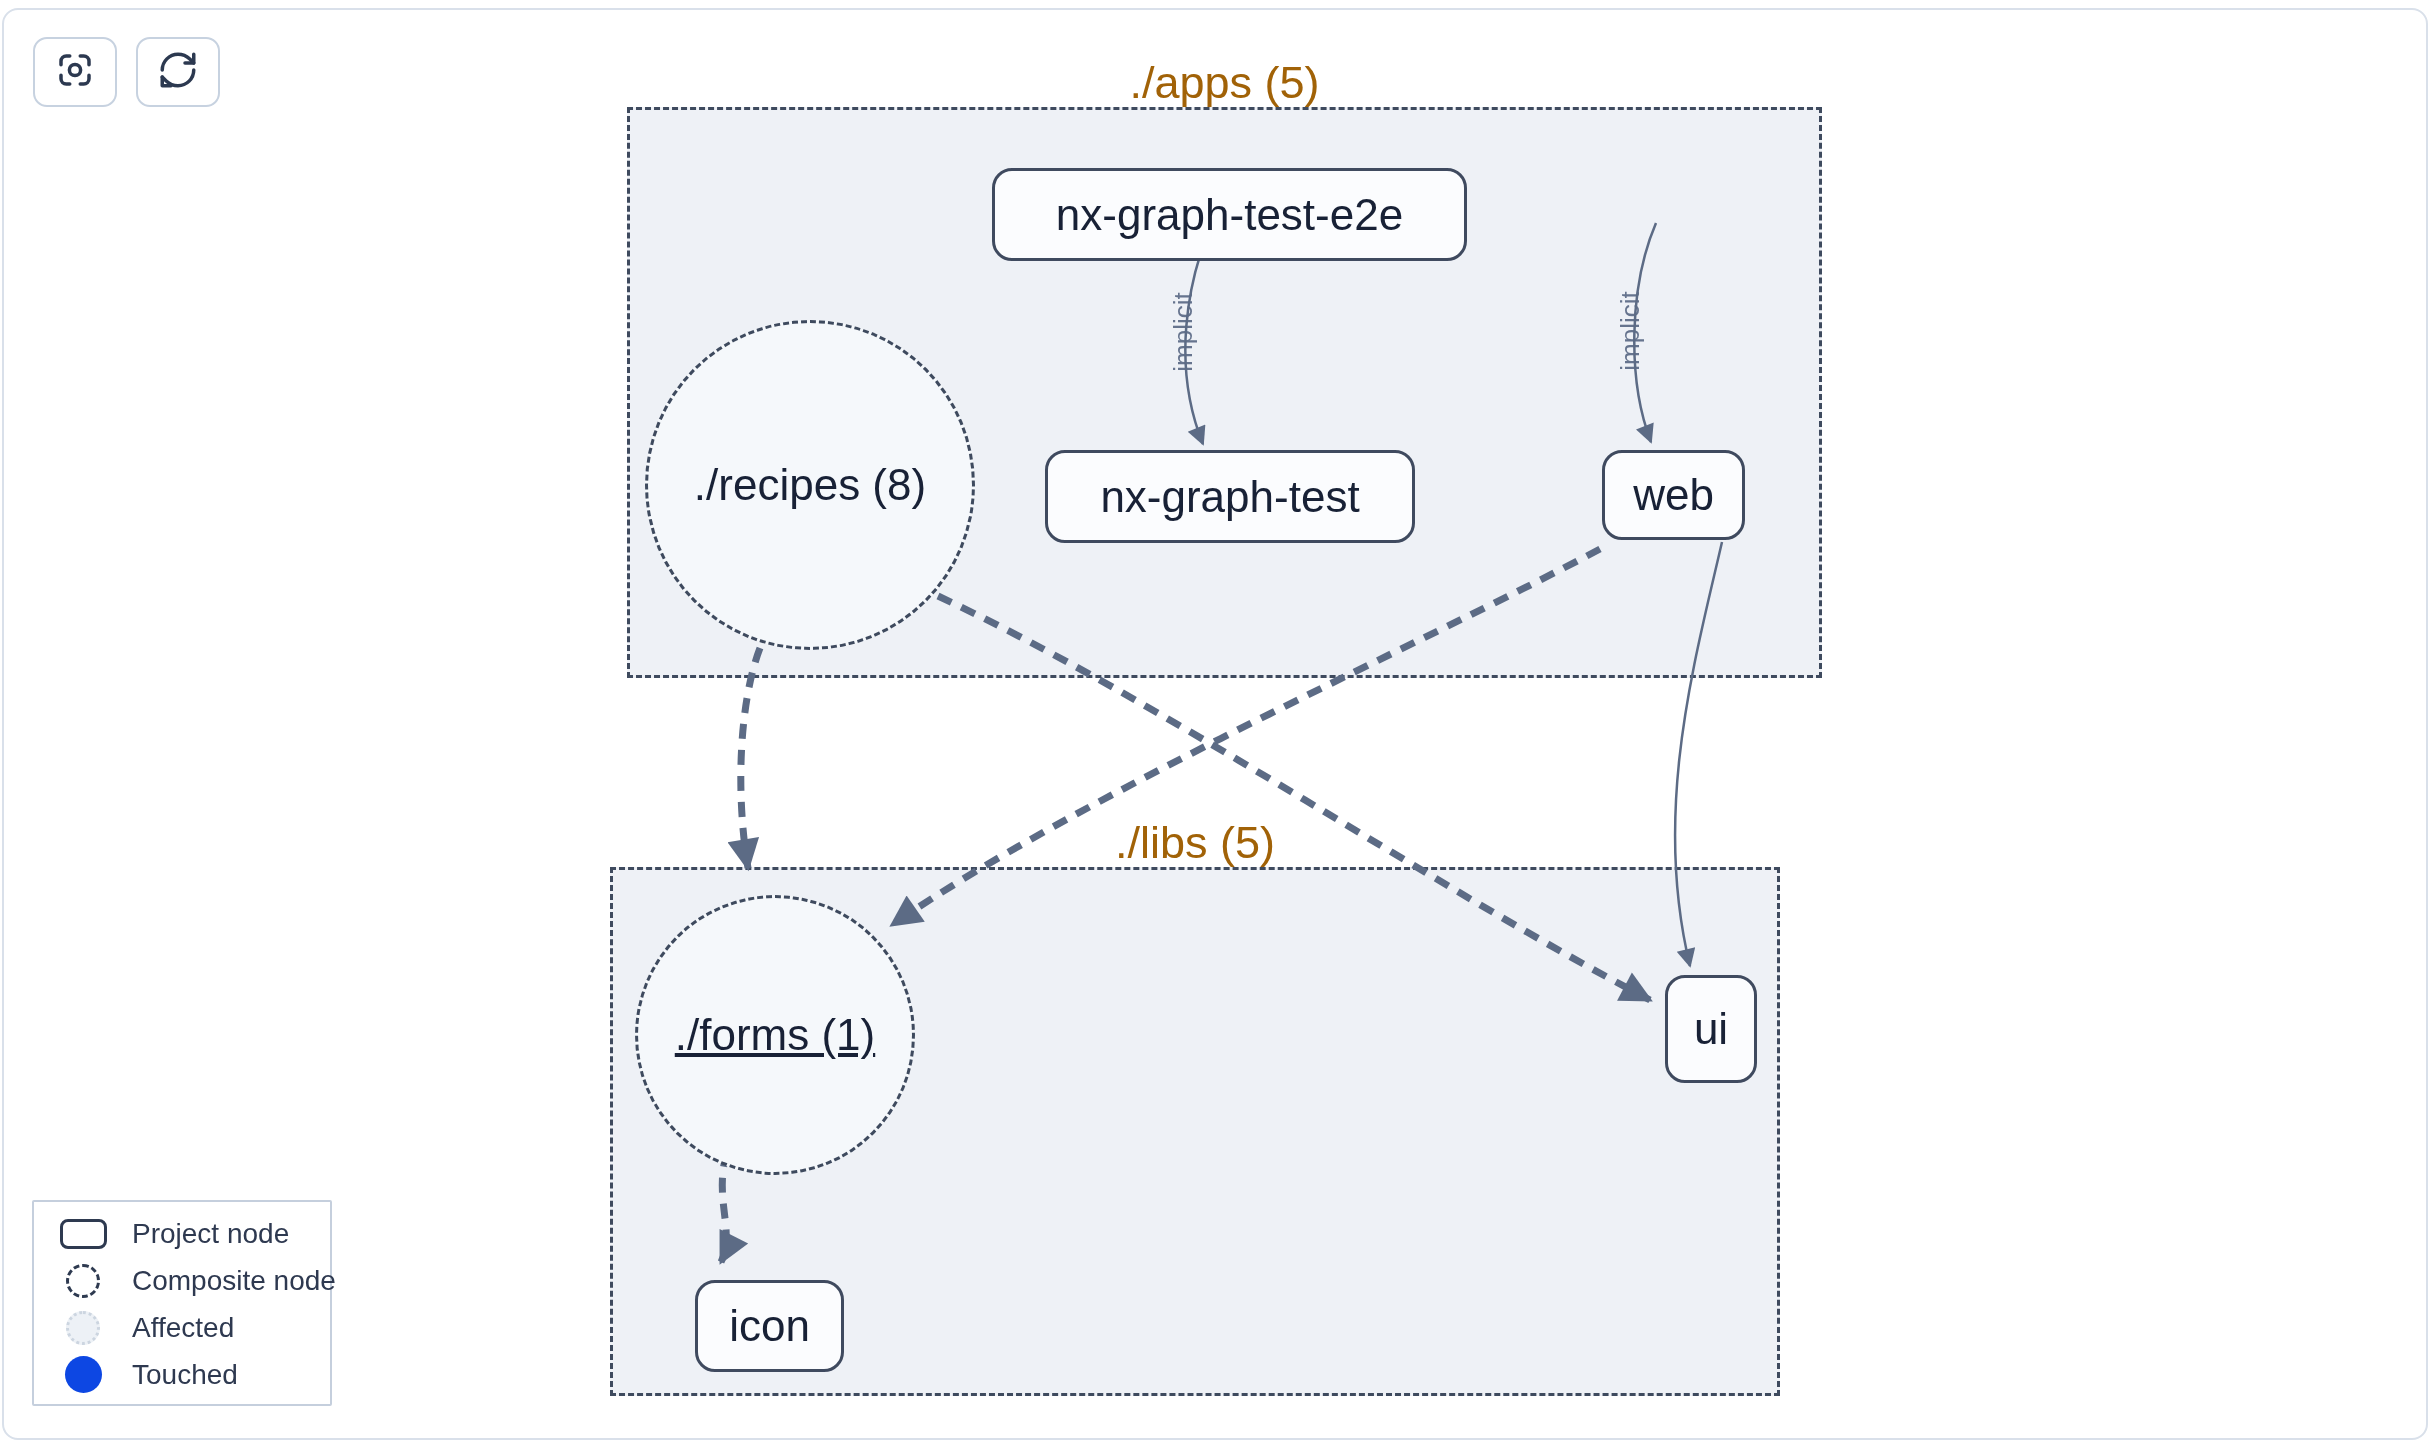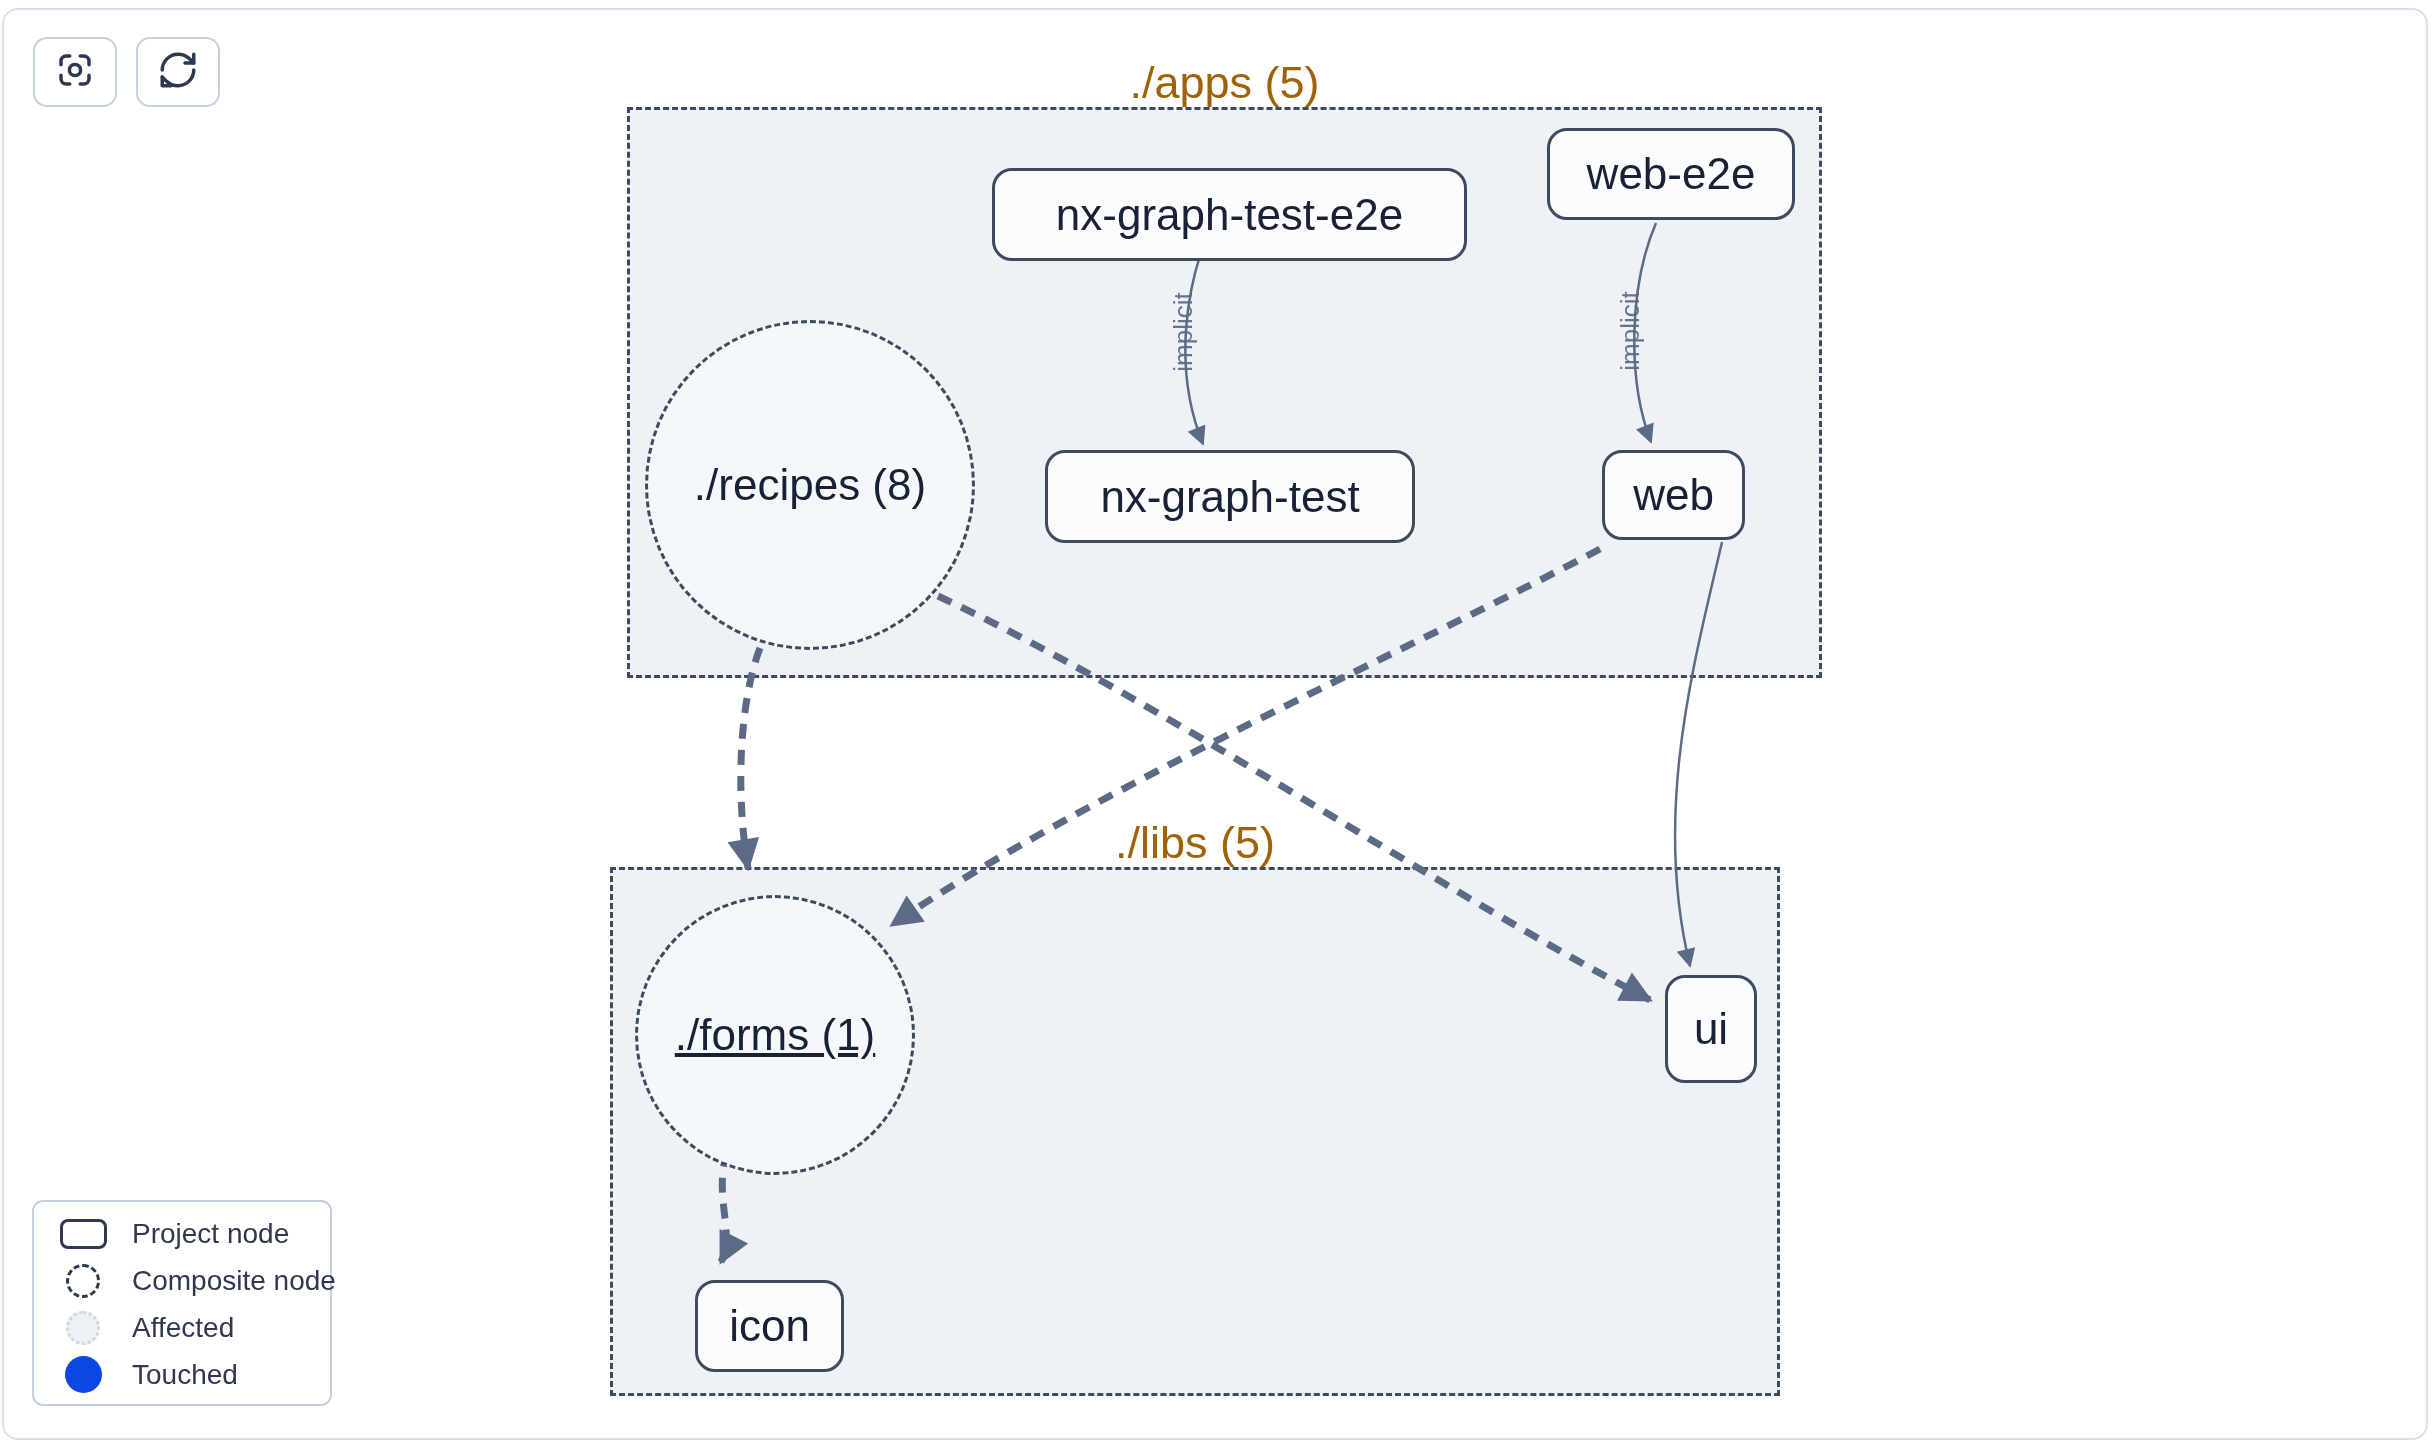--- a/index.html
+++ b/index.html
@@ -107,21 +107,21 @@
   .tool-btn-focus   { left: 33px;  top: 37px; }
   .tool-btn-refresh { left: 136px; top: 37px; }
   .tool-btn svg { width: 42px; height: 42px; stroke: #2c3950; stroke-width: 2; fill: none; stroke-linecap: round; stroke-linejoin: round; }
   
   .legend {
     position: absolute;
     left: 32px; top: 1200px;
     width: 300px; height: 206px;
     background: #ffffff;
     border: 2px solid #c5cfdd;
-    border-radius: 11px;
+    border-radius: 2px;
     z-index: 11;
     box-sizing: border-box;
     padding: 8px 0 0 0;
   }
   .legend-row {
     display: flex;
     align-items: center;
     height: 47px;
   }
   .legend-swatch-cell {
@@ -195,21 +195,20 @@
     <path d="M 760 648 C 740 700 735 790 748 868" stroke="#5c6b85" stroke-width="7" stroke-dasharray="15 11" fill="none" marker-end="url(#arrow-big)"></path>
     <path d="M 938 596 C 1160 700 1430 885 1650 1000" stroke="#5c6b85" stroke-width="7" stroke-dasharray="15 11" fill="none" marker-end="url(#arrow-big)"></path>
     <path d="M 1600 549 C 1420 645 1080 795 892 925" stroke="#5c6b85" stroke-width="7" stroke-dasharray="15 11" fill="none" marker-end="url(#arrow-big)"></path>
     <path d="M 727 1152 C 713 1198 736 1232 721 1262" stroke="#5c6b85" stroke-width="7" stroke-dasharray="15 11" fill="none" marker-end="url(#arrow-big)"></path>
   </svg>
 
   <div class="composite composite-recipes">./recipes (8)</div>
   <div class="composite composite-forms">./forms (1)</div>
 
   <div class="node node-nx-graph-test-e2e">nx-graph-test-e2e</div>
-  <div class="node node-web-e2e">web-e2e</div>
   <div class="node node-nx-graph-test">nx-graph-test</div>
   <div class="node node-web">web</div>
   <div class="node node-ui">ui</div>
   <div class="node node-icon">icon</div>
 
   <div class="tool-btn tool-btn-focus">
     <span>
       <svg viewBox="0 0 24 24" width="42" height="42" style="stroke:#2c3950;stroke-width:2;fill:none;stroke-linecap:round;stroke-linejoin:round;">
         <path d="M4 9 V7 a3 3 0 0 1 3 -3 h2"></path>
         <path d="M15 4 h2 a3 3 0 0 1 3 3 v2"></path>

